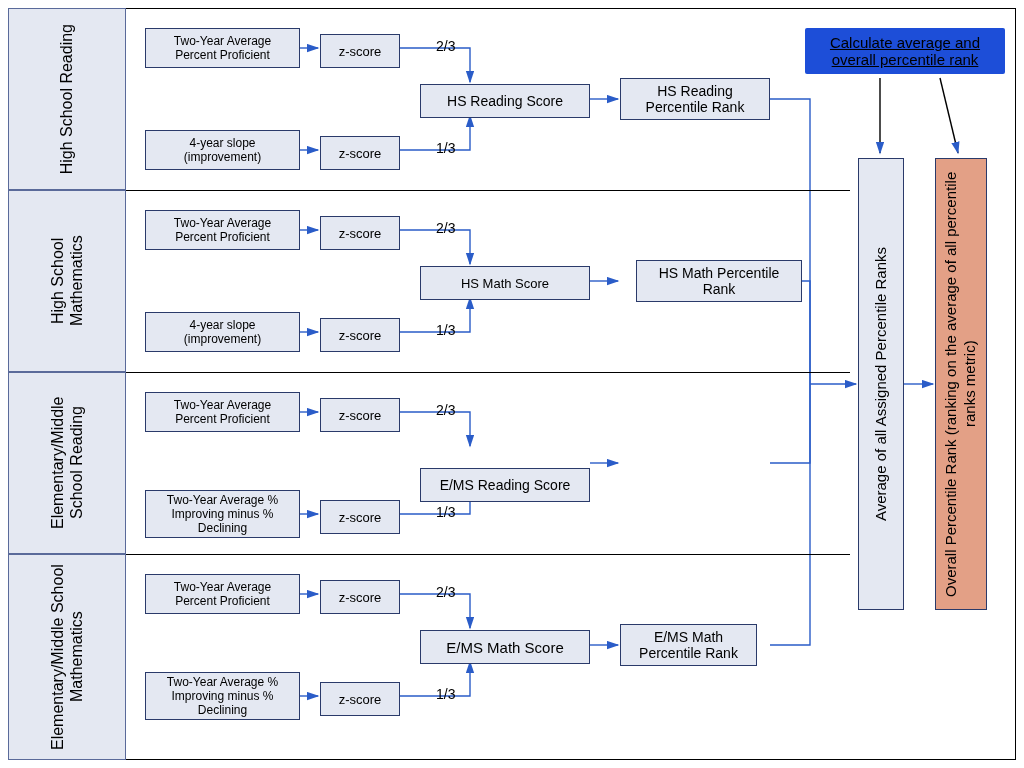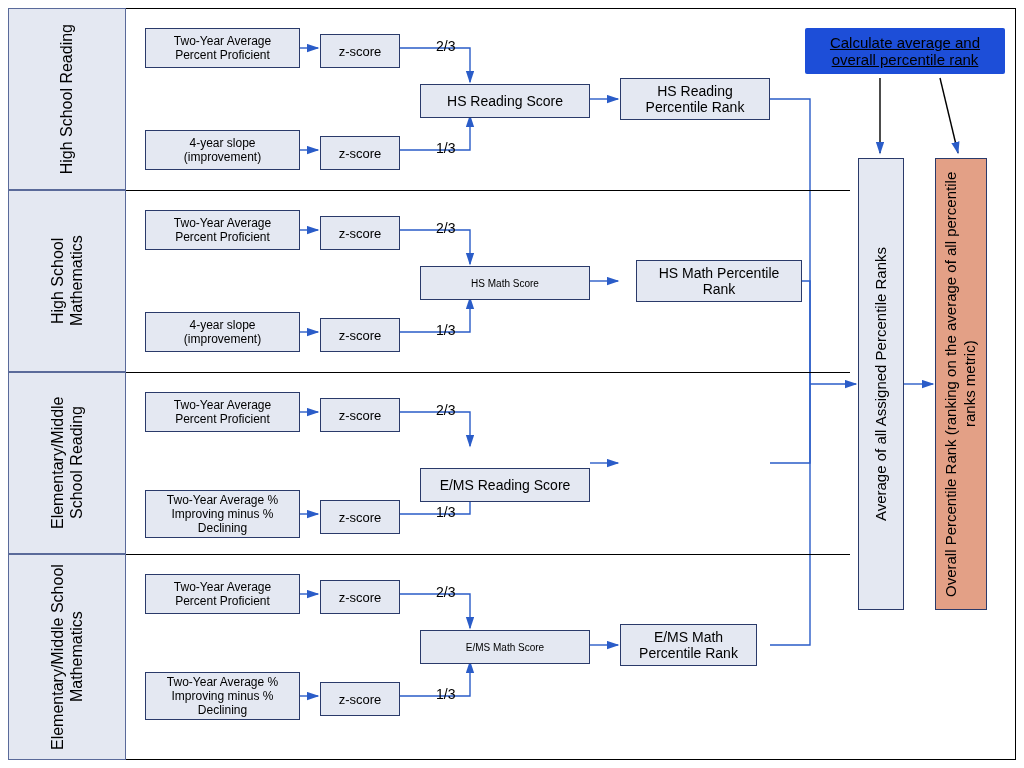--- a/index.html
+++ b/index.html
@@ -197,21 +197,21 @@
       <span>4-year slope (improvement)</span>
     </div>
 <div class="box" style="left:320px;top:216px;width:80px;height:28px">
       <span>z-score</span>
     </div>
 <div class="box" style="left:320px;top:318px;width:80px;height:28px">
       <span>z-score</span>
     </div>
 <div class="weight" style="left:436px;top:220px">2/3</div>
 <div class="weight" style="left:436px;top:322px">1/3</div>
-<div class="box" style="left:420px;top:266px;width:170px;height:30px;font-size:10px">
+<div class="box" style="left:420px;top:266px;width:170px;height:30px;font-size:13px">
       <span>HS Math Score</span>
     </div>
 <div class="box" style="left:636px;top:260px;width:166px;height:42px;font-size:14px">
       <span>HS Math Percentile Rank</span>
     </div>
 
 <div class="row-divider" style="top:372px"></div>
 
 <div class="sidebar-label" style="top:372px;height:182px">
       <span>Elementary/Middle School Reading</span>
@@ -246,21 +246,21 @@
       <span>Two-Year Average % Improving minus % Declining</span>
     </div>
 <div class="box" style="left:320px;top:580px;width:80px;height:28px">
       <span>z-score</span>
     </div>
 <div class="box" style="left:320px;top:682px;width:80px;height:28px">
       <span>z-score</span>
     </div>
 <div class="weight" style="left:436px;top:584px">2/3</div>
 <div class="weight" style="left:436px;top:686px">1/3</div>
-<div class="box" style="left:420px;top:630px;width:170px;height:30px;font-size:10px">
+<div class="box" style="left:420px;top:630px;width:170px;height:30px;font-size:15px">
       <span>E/MS Math Score</span>
     </div>
 <div class="box" style="left:620px;top:624px;width:137px;height:42px;font-size:14px">
       <span>E/MS Math Percentile Rank</span>
     </div>
 
 <div class="yellow-note" style="left:805px;top:28px;width:200px">Calculate average and overall percentile rank</div>
 
 <div class="vert-box vert-avg" style="left:858px;top:158px;width:46px;height:452px">
       <span>Average of all Assigned Percentile Ranks</span>

